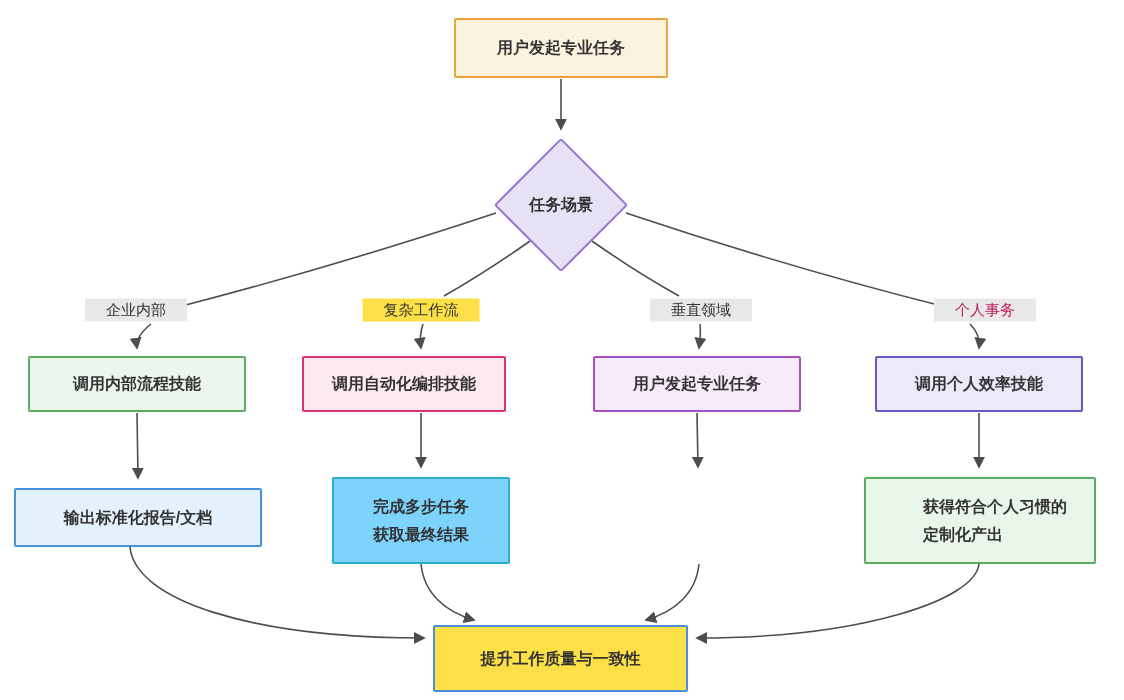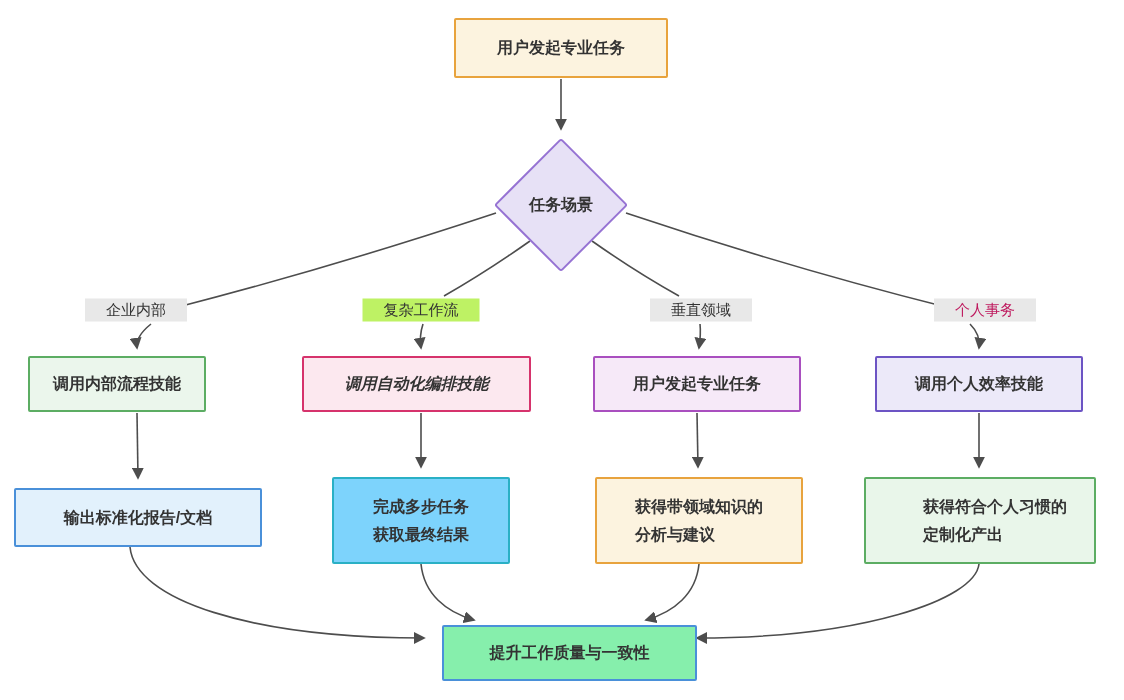--- a/index.html
+++ b/index.html
@@ -70,50 +70,46 @@
   <div class="node" style="left: 454px; top: 18px; width: 214px; height: 60px; background: rgb(252, 243, 223); border-color: rgb(232, 163, 61);">
     <span>用户发起专业任务</span>
   </div>
 
   <div class="diamond-wrap" style="left:494px;top:138px;width:134px;height:134px;">
     <div class="diamond-shape" style="background: rgb(231, 225, 246); border-color: rgb(150, 115, 211);"></div>
     <span class="diamond-label">任务场景</span>
   </div>
 
   <span class="edge-label" style="left: 136px; top: 310px; background: rgb(232, 232, 232); color: rgb(51, 51, 51);">企业内部</span>
-  <span class="edge-label" style="left: 421px; top: 310px; background: #bef264; color: rgb(51, 51, 51);">复杂工作流</span>
+  <span class="edge-label" style="left: 421px; top: 310px; background: #fde047; color: rgb(51, 51, 51);">复杂工作流</span>
   <span class="edge-label" style="left: 701px; top: 310px; background: rgb(232, 232, 232); color: rgb(51, 51, 51);">垂直领域</span>
   <span class="edge-label" style="left: 985px; top: 310px; background: rgb(232, 232, 232); color: #be185d;">个人事务</span>
 
-  <div class="node" style="left: 28px; top: 356px; width: 178px; height: 56px; background: rgb(235, 246, 236); border-color: rgb(92, 173, 99);">
+  <div class="node" style="left: 28px; top: 356px; width: 218px; height: 56px; background: rgb(235, 246, 236); border-color: rgb(92, 173, 99);">
     <span>调用内部流程技能</span>
   </div>
-  <div class="node" style="left: 302px; top: 356px; width: 229px; height: 56px; background: rgb(252, 232, 239); border-color: rgb(214, 51, 108); font-style: italic;">
+  <div class="node" style="left: 302px; top: 356px; width: 204px; height: 56px; background: rgb(252, 232, 239); border-color: rgb(214, 51, 108);">
     <span>调用自动化编排技能</span>
   </div>
   <div class="node" style="left: 593px; top: 356px; width: 208px; height: 56px; background: rgb(246, 233, 248); border-color: rgb(169, 79, 191);">
     <span>用户发起专业任务</span>
   </div>
   <div class="node" style="left: 875px; top: 356px; width: 208px; height: 56px; background: rgb(236, 233, 249); border-color: rgb(108, 84, 196);">
     <span>调用个人效率技能</span>
   </div>
 
   <div class="node" style="left: 14px; top: 488px; width: 248px; height: 59px; background: rgb(226, 241, 252); border-color: rgb(74, 144, 217);">
     <span>输出标准化报告/文档</span>
   </div>
   <div class="node" style="left: 332px; top: 477px; width: 178px; height: 87px; background: #7dd3fc; border-color: rgb(42, 176, 197);">
     <span>完成多步任务
 获取最终结果</span>
   </div>
-  <div class="node" style="left: 595px; top: 477px; width: 208px; height: 87px; background: rgb(252, 243, 223); border-color: rgb(232, 163, 61);">
-    <span>获得带领域知识的
-分析与建议</span>
-  </div>
   <div class="node" style="left: 864px; top: 477px; width: 232px; height: 87px; background: rgb(233, 246, 234); border-color: rgb(92, 173, 99); padding-left: 30px;">
     <span>获得符合个人习惯的
 定制化产出</span>
   </div>
 
-  <div class="node" style="left: 433px; top: 625px; width: 255px; height: 56px; background: #86efac; border-color: rgb(74, 144, 217); margin-left: 9px;">
+  <div class="node" style="left: 433px; top: 625px; width: 255px; height: 67px; background: #fde047; border-color: rgb(74, 144, 217);">
     <span>提升工作质量与一致性</span>
   </div>
 
 </div>
 
 </body></html>

